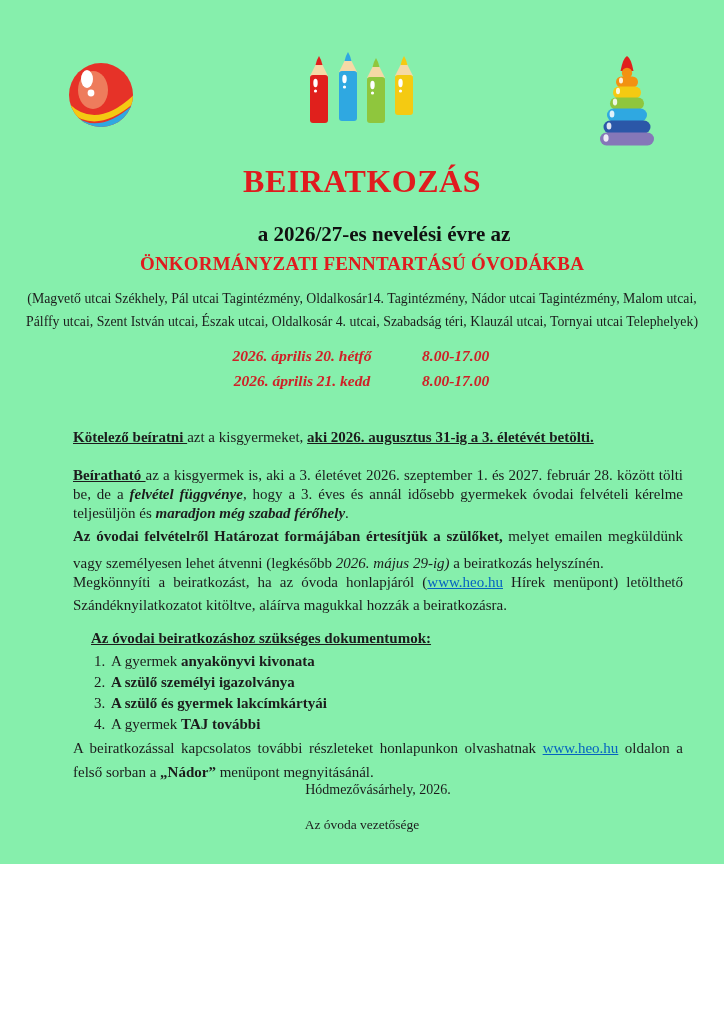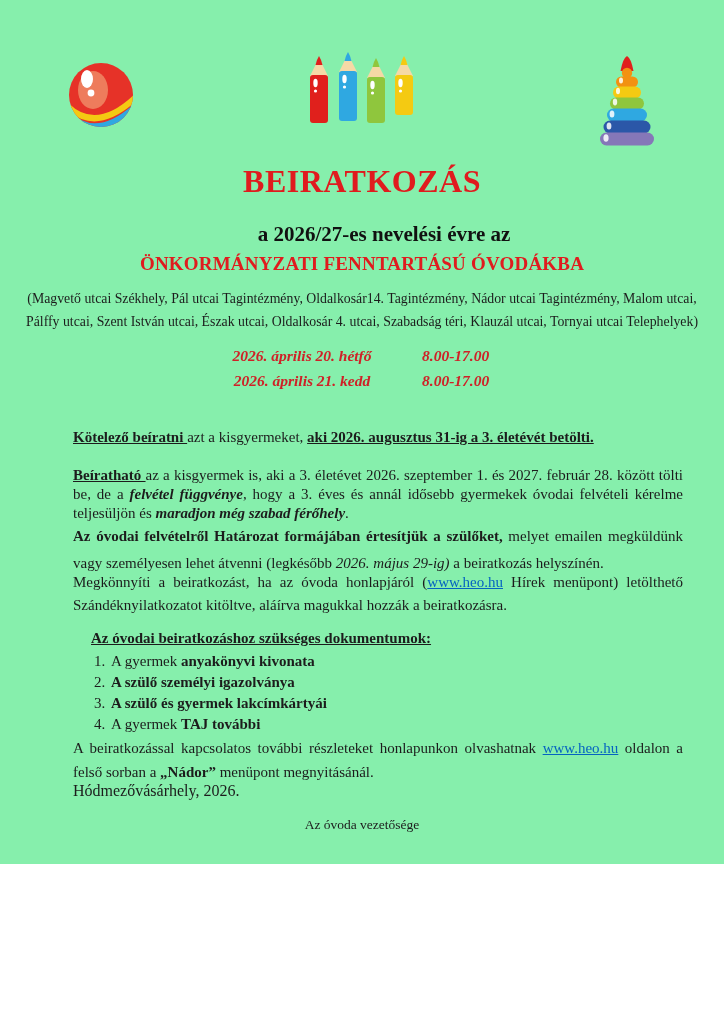--- a/index.html
+++ b/index.html
@@ -28,21 +28,21 @@
   .bodytext{left:57px;width:610px;font-size:15px;margin-left:16px;}
   .p1{top:427px;line-height:20px;}
   .p2{top:466px;line-height:19px;text-align:justify;}
   .p3{top:523px;line-height:27px;text-align:justify;}
   .p4{top:571px;line-height:22.5px;text-align:justify;}
   .docs-header{top:630px;padding-left:18px;}
   .doc-list{top:651px;}
   .doc-item{height:21px;line-height:21px;padding-left:21px;display:flex;}
   .doc-num{width:17px;flex:none;}
   .closing{top:736px;line-height:24px;text-align:justify;}
-  .place-date{top:782px;font-size:16px;}
+  .place-date{top:782px;font-size:14px;text-align:center;}
   .signature{top:817px;font-size:13.5px;}
   .rs-b{font-weight:bold;}
   .rs-i{font-style:italic;}
   .rs-u{text-decoration:underline;}
   .rs-l{color:var(--link);text-decoration:underline;cursor:pointer;}
 </style>
 </head>
 <body>
 
 <div class="page">

